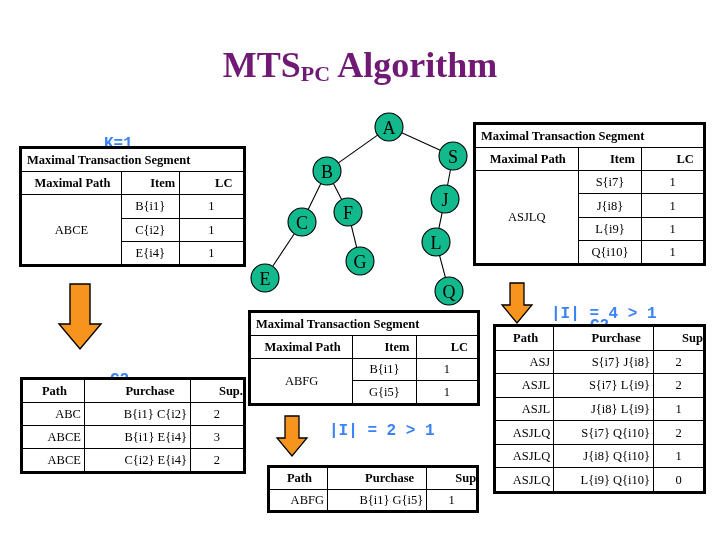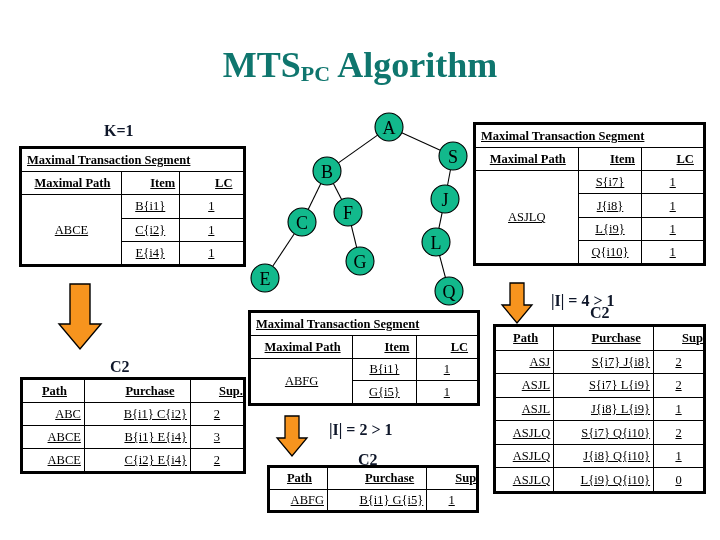--- a/index.html
+++ b/index.html
@@ -23,49 +23,49 @@
   
   .title {
     position: absolute;
     left: 0;
     top: 44px;
     width: 720px;
     text-align: center;
     font-family: "Liberation Serif", serif;
     font-weight: bold;
     font-size: 36px;
-    color: #0f766e;
+    color: #701a75;
     letter-spacing: 0px;
     white-space: nowrap;
   }
   .title .sub {
     font-size: 22px;
     vertical-align: -4px;
   }
   
   .lbl {
     position: absolute;
-    font-family: Liberation Serif, serif;
+    font-family: Liberation Mono, monospace;
     font-weight: bold;
-    color: #0f172a;
+    color: #3b82f6;
     white-space: nowrap;
+    margin-top: 13px;
   }
   .lbl.k1     { font-size: 16px; }
   .lbl.cond   { font-size: 16px; }
   .lbl.c2     { font-size: 16px; }
   
   table.mts {
     position: absolute;
     border-collapse: collapse;
     background: #ffffff;
     font-family: "Liberation Serif", serif;
     font-size: 12.5px;
     color: #000000;
     table-layout: fixed;
-    text-decoration: underline;
   }
   table.mts td, table.mts th {
     border: 1px solid #000000;
     padding: 1px 3px;
     text-align: center;
     font-weight: normal;
     line-height: 1.12;
     white-space: nowrap;
     overflow: hidden;
   }
@@ -311,21 +311,21 @@
       <polygon points="10,2 24,2 24,24 32,24 17,42 2,24 10,24" fill="#f7941e" stroke="#000000" stroke-width="1.3"></polygon>
     </svg>
   </div>
 
   <div class="arrow" style="left:500px; top:281px;">
     <svg width="34" height="44" viewBox="0 0 34 44">
       <polygon points="10,2 24,2 24,24 32,24 17,42 2,24 10,24" fill="#f7941e" stroke="#000000" stroke-width="1.3"></polygon>
     </svg>
   </div>
 
-  <div class="lbl cond" style="left:329px; top:421px;">|I| = 2 &gt; 1</div>
+  <div class="lbl cond" style="left:329px; top:409px;">|I| = 2 &gt; 1</div>
   <div class="lbl cond" style="left:551px; top:292px;">|I| = 4 &gt; 1</div>
 
   <div class="lbl c2" style="left:110px; top:358px;">C2</div>
   <div class="lbl c2" style="left:358px; top:451px;">C2</div>
   <div class="lbl c2" style="left:590px; top:304px;">C2</div>
 
   <div class="tblwrap" style="left:20px; top:377px; width:226px; height:97px;">
     <table class="mts">
       <colgroup>
           <col style="width:28%">

